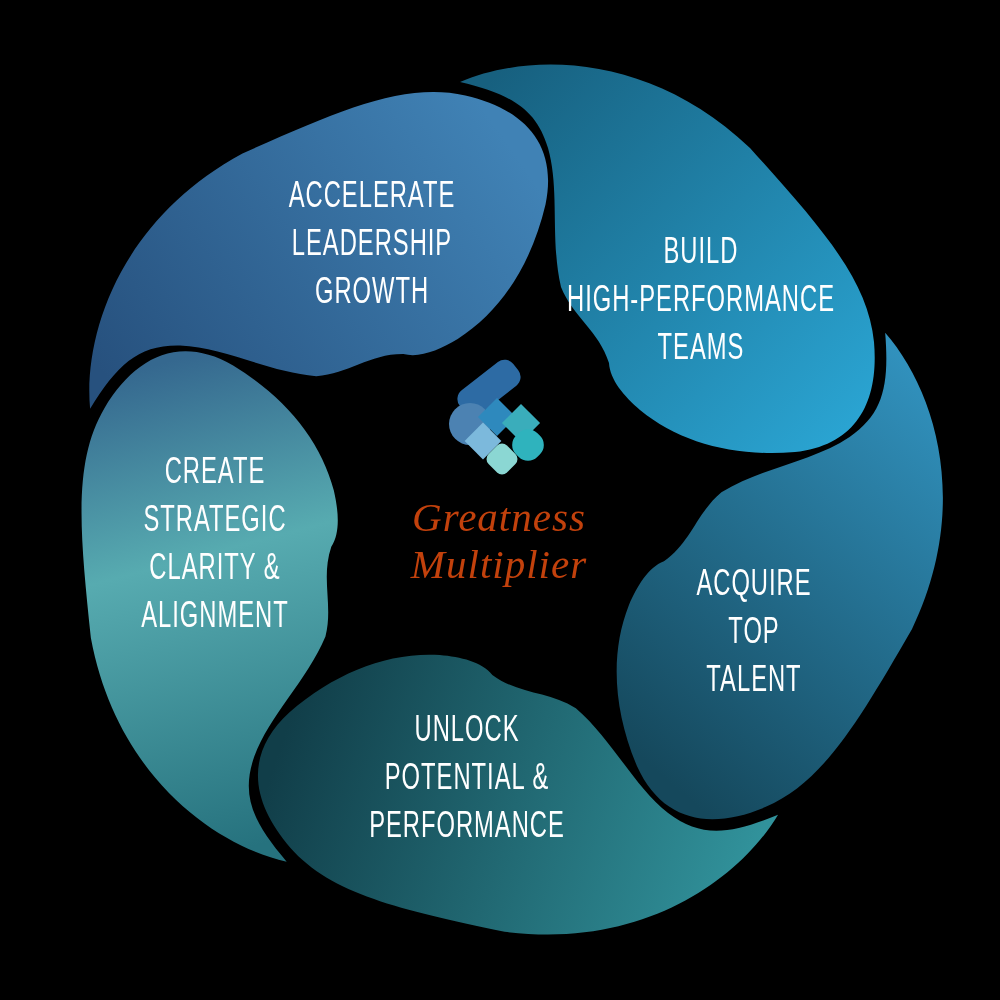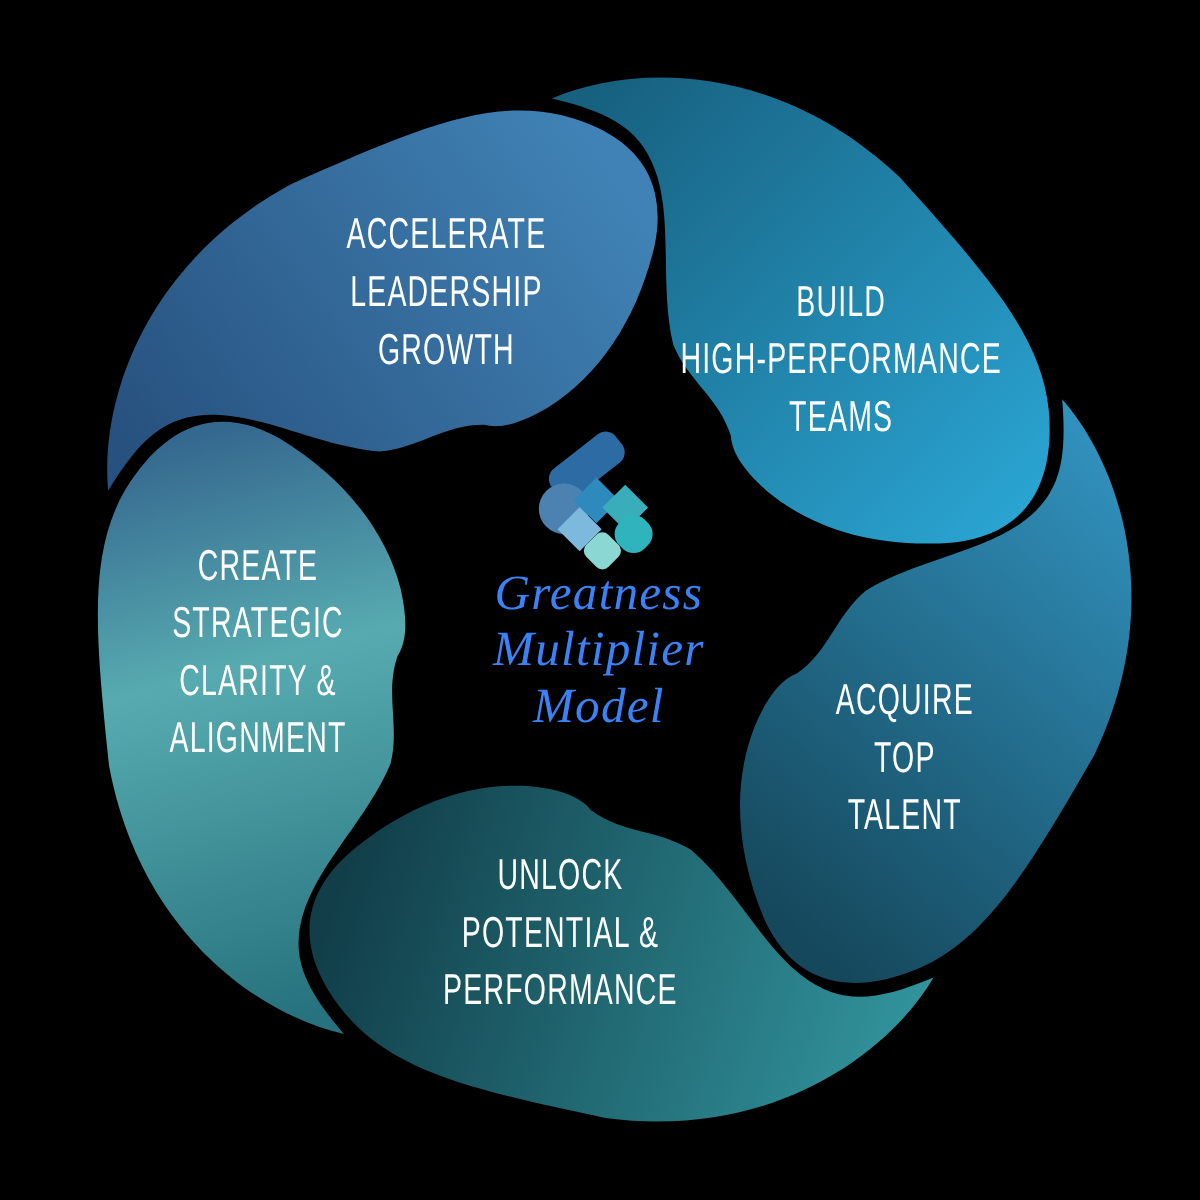--- a/index.html
+++ b/index.html
@@ -25,21 +25,21 @@
   .pos-4{left:467px;top:777px;}
   .pos-5{left:215px;top:543px;}
   .center-title{
     position:absolute;left:499px;top:541px;
     transform:translate(-50%,-50%);
     font-family:"Liberation Serif","DejaVu Serif",serif;
     font-style:italic;
     font-size:41px;
     line-height:47px;
     letter-spacing:1px;
-    color:#3b82f6;
+    color:#c2410c;
     text-align:center;
     white-space:nowrap;
   }
   .center-title span{display:block;}
 </style>
 </head>
 <body>
 
 <div class="stage">
 
@@ -121,16 +121,15 @@
   <div class="seg-label pos-5">
     <span>CREATE</span>
     <span>STRATEGIC</span>
     <span>CLARITY &amp;</span>
     <span>ALIGNMENT</span>
   </div>
 
   <div class="center-title">
     <span>Greatness</span>
     <span>Multiplier</span>
-    <span>Model</span>
   </div>
 
 </div>
 
 </body></html>

